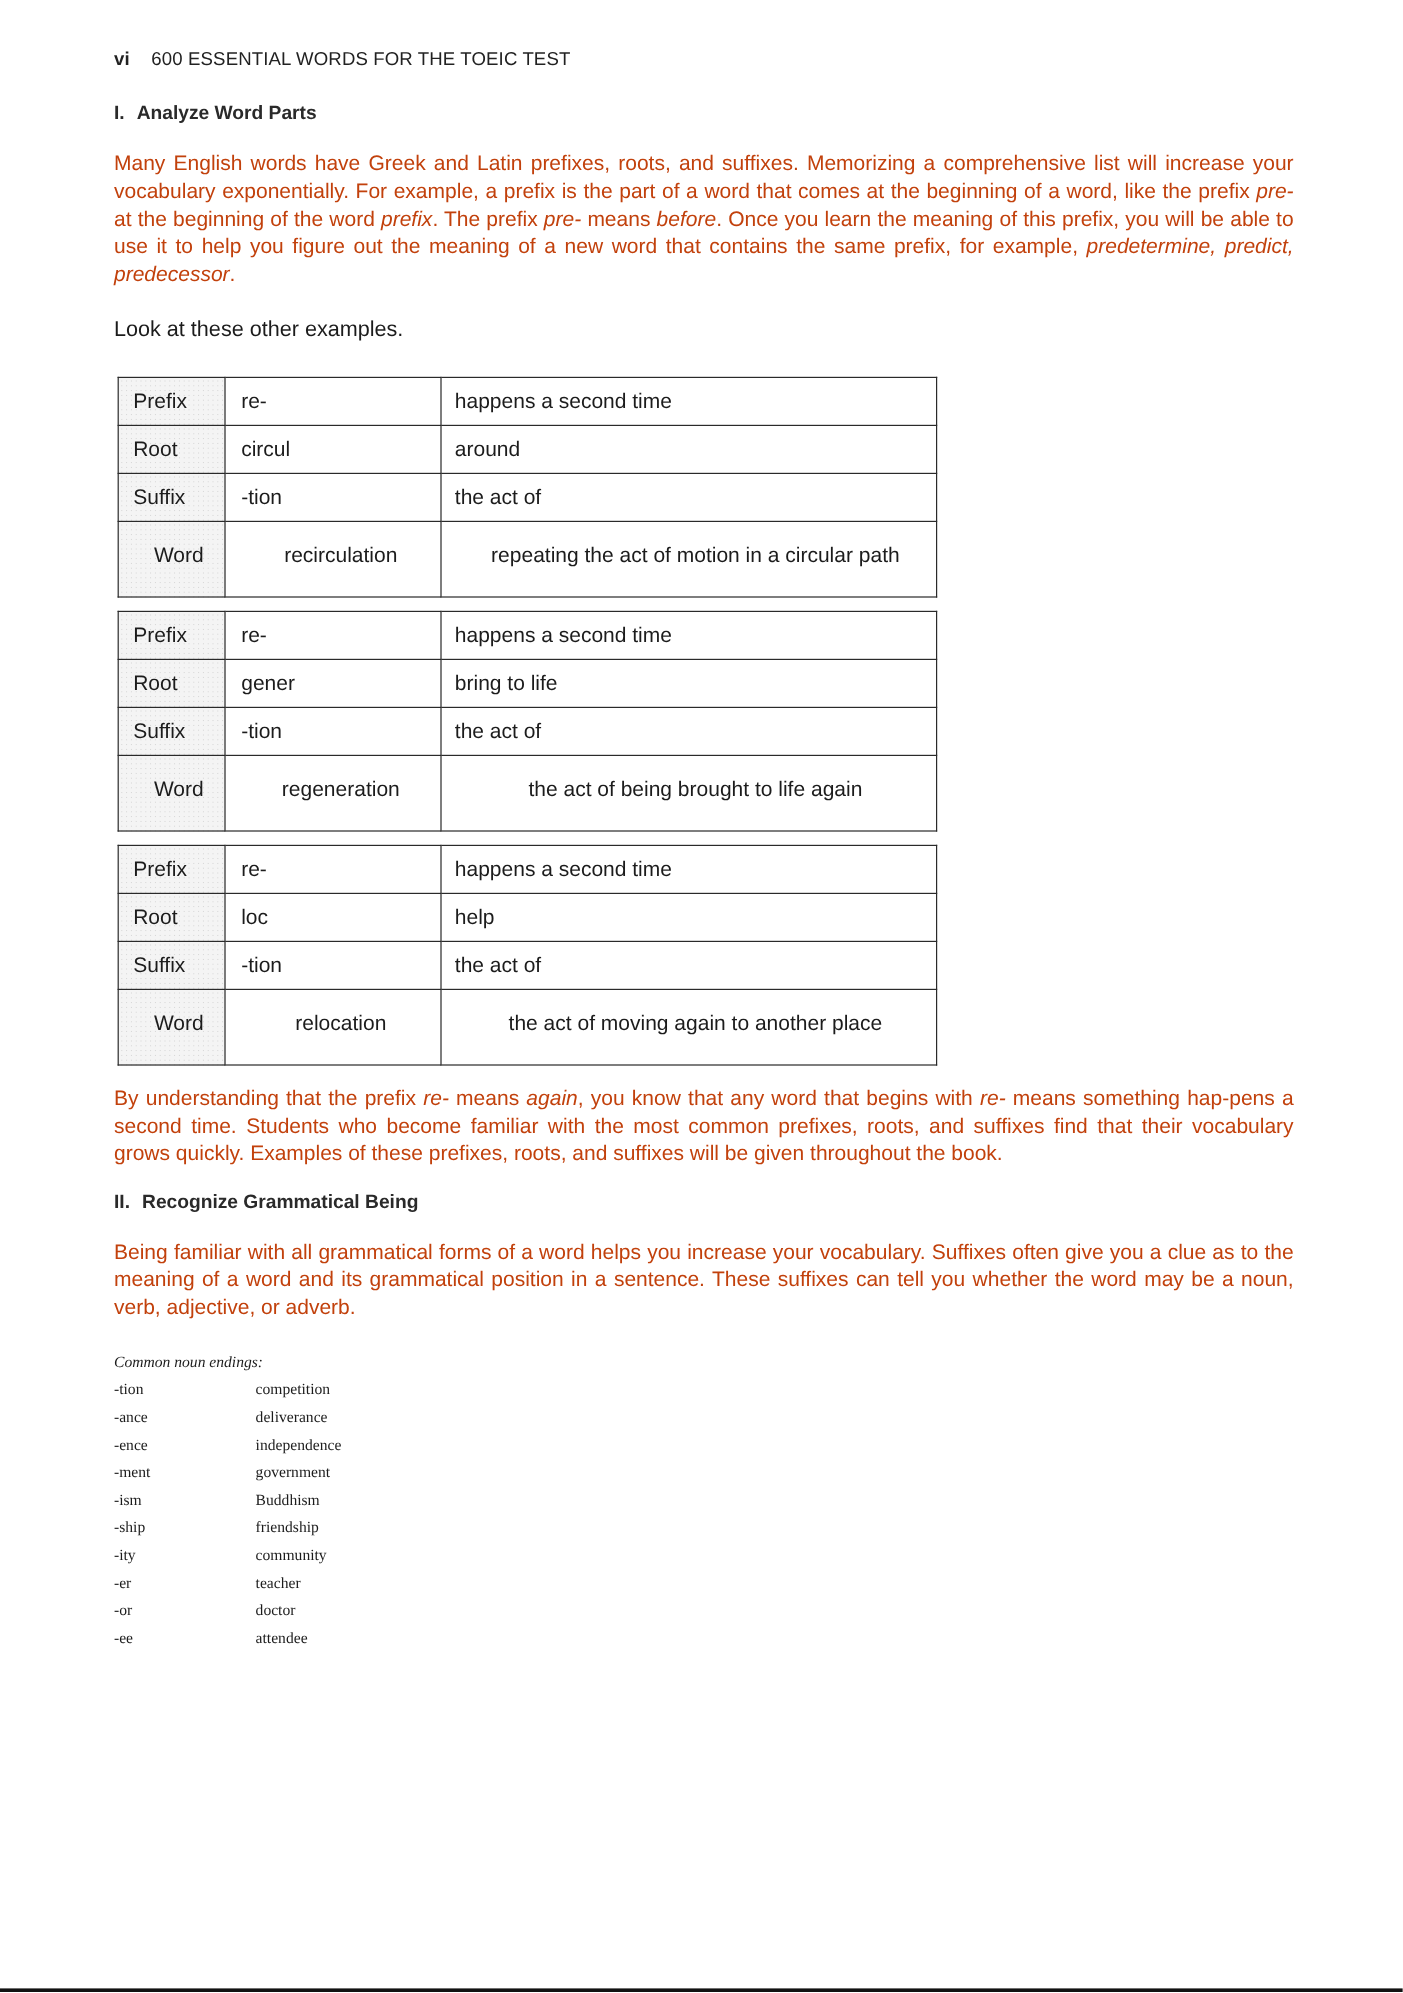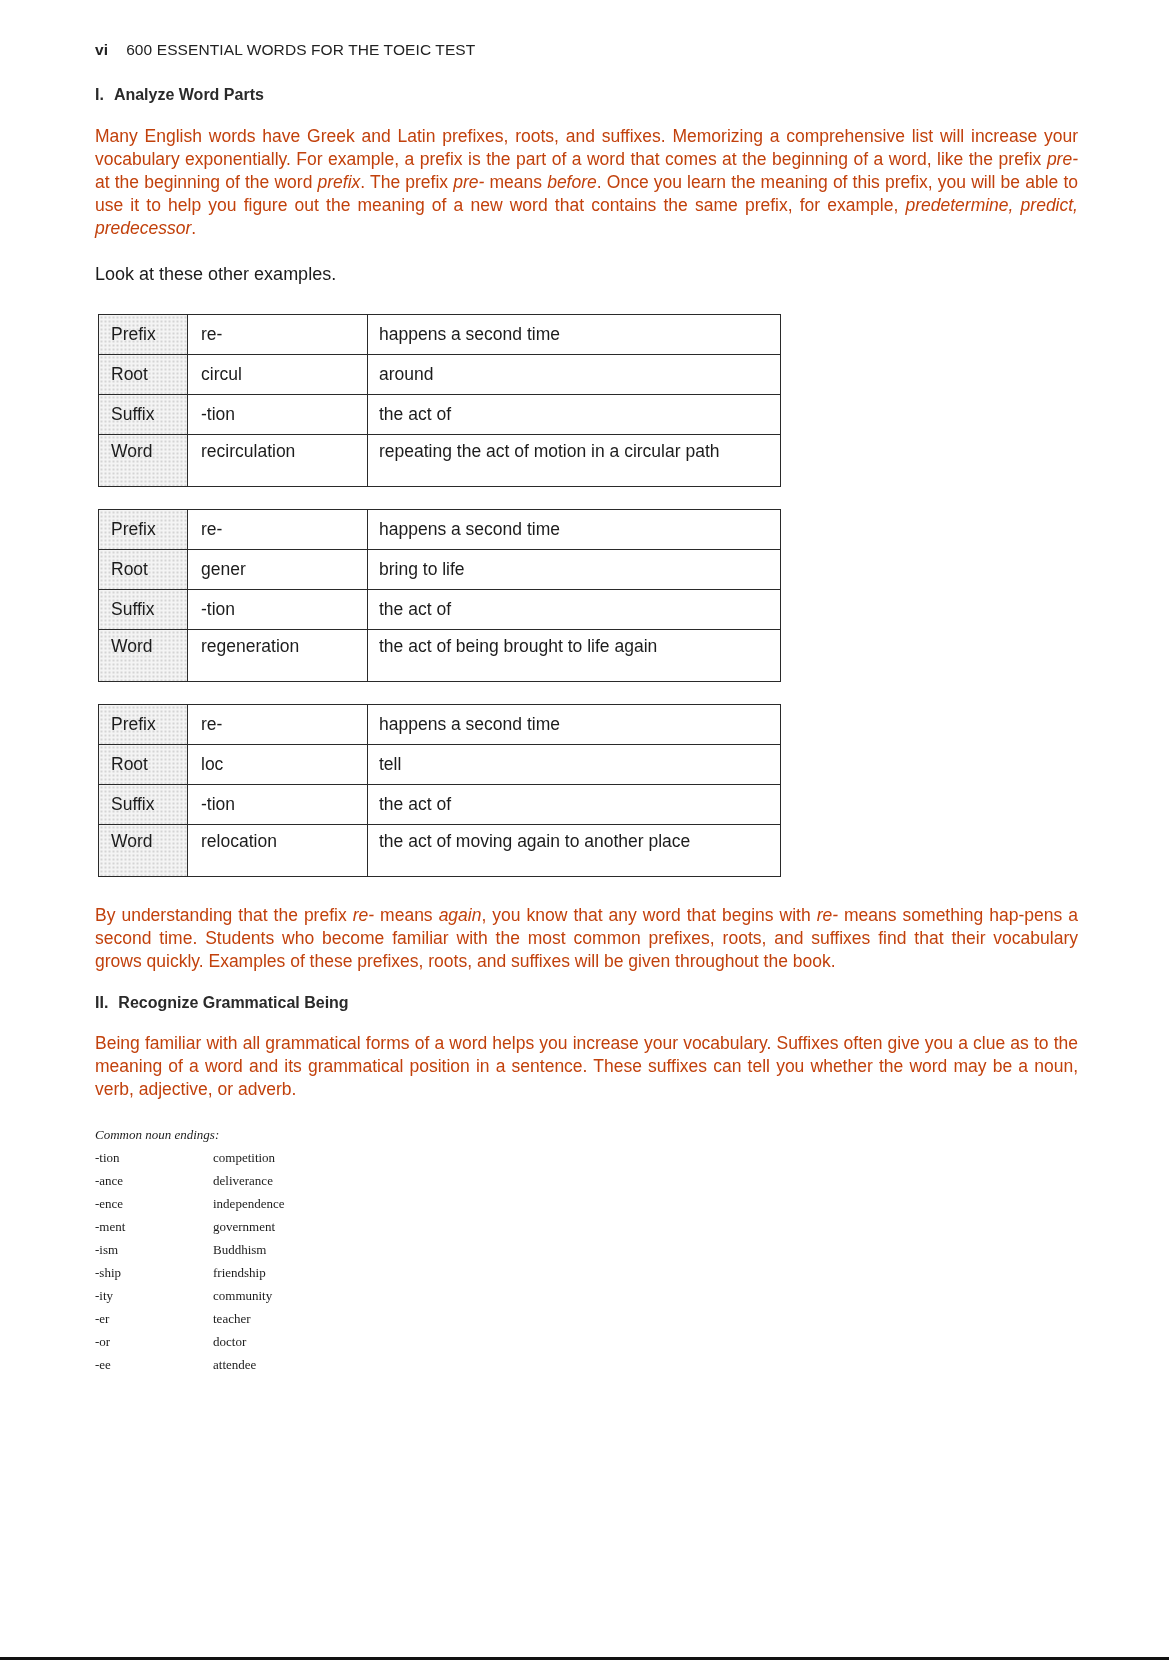--- a/index.html
+++ b/index.html
@@ -32,21 +32,21 @@
     border: 1.3px solid #2a2a2a; height: 39px; padding: 0 0 0 12px; vertical-align: middle;
   }
   table.wordparts td.label {
     width: 76px;
     background-color: #f4f4f4;
     background-image: radial-gradient(#d2d2d2 0.7px, transparent 0.8px);
     background-size: 4px 4px;
   }
   table.wordparts td.part { width: 166px; padding-left: 13px; }
   table.wordparts td.meaning { padding-left: 11px; }
-  table.wordparts tr:last-child td { height: 45px; vertical-align: top; padding-top: 6px; }
+  table.wordparts tr:last-child td { height: 45px; vertical-align: top; padding-top: 17px; text-align: center; }
 
   .endings { position: absolute; left: 95px; top: 1123px; font-size: 13px; color: #1c1c1c; font-family: Liberation Serif, serif; }
   .endings .caption { font-style: italic; line-height: 23px; }
   .endings .row { display: flex; line-height: 23px; }
   .endings .suffix { width: 118px; }
 
   .scan-edge { position: absolute; left: 0; top: 1657px; width: 1169px; height: 3px; background: #111; }
 </style>
 </head>
 <body>
@@ -118,21 +118,21 @@
 <table class="wordparts" style="top:704px;">
   <tbody>
       <tr>
     <td class="label">Prefix</td>
     <td class="part">re-</td>
     <td class="meaning">happens a second time</td>
   </tr>
   <tr>
     <td class="label">Root</td>
     <td class="part">loc</td>
-    <td class="meaning">tell</td>
+    <td class="meaning">help</td>
   </tr>
   <tr>
     <td class="label">Suffix</td>
     <td class="part">-tion</td>
     <td class="meaning">the act of</td>
   </tr>
   <tr>
     <td class="label">Word</td>
     <td class="part">relocation</td>
     <td class="meaning">the act of moving again to another place</td>

